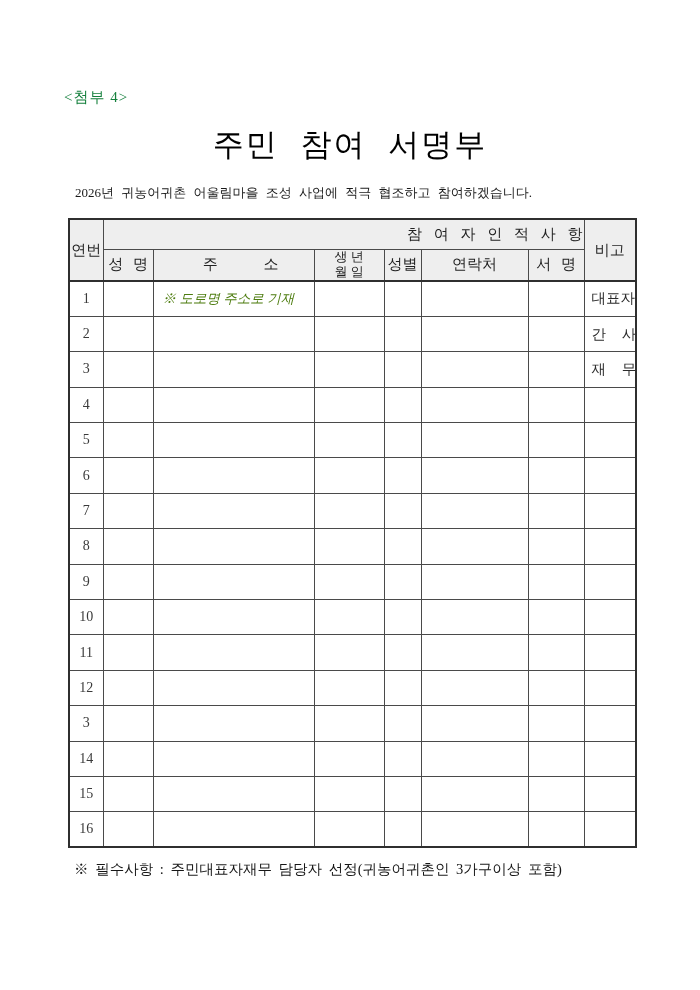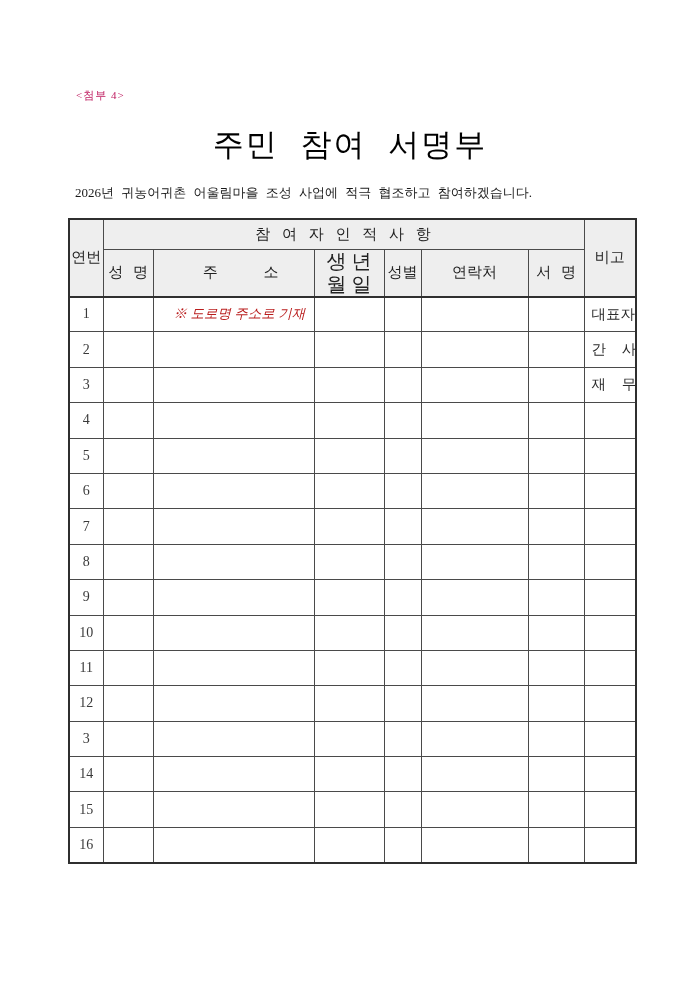--- a/index.html
+++ b/index.html
@@ -6,22 +6,22 @@
   html,body { background:#ffffff; }
   .page {
     position:relative;
     width:700px; height:990px;
     background:#ffffff;
     font-family:"Liberation Serif","DejaVu Serif",serif;
     color:#1e1e1e;
     overflow:hidden;
   }
   .attachment-label {
-    position:absolute; left:76px; top:88px;
-    font-size:11px; letter-spacing:1px; color:#be185d;
+    position:absolute; left:64px; top:88px;
+    font-size:15px; letter-spacing:1px; color:#15803d;
   }
   .doc-title {
     position:absolute; left:0; top:124px; width:100%;
     text-align:center;
     font-size:31px; font-weight:normal;
     letter-spacing:2px; word-spacing:12px;
     color:#000;
   }
   .doc-subtitle {
     position:absolute; left:75px; top:184px;
@@ -37,31 +37,31 @@
   .sign-table th, .sign-table td {
     border:1.5px solid #4a4a4a;
     font-weight:normal;
     text-align:center; vertical-align:middle;
     overflow:hidden;
   }
   thead th { background:#eeeeee; font-size:15px; color:#222; }
   thead { border-bottom:2px solid #2f2f2f; }
   tr.hdr-group { height:30px; }
   tr.hdr-cols  { height:32px; }
-  th.group-cell { word-spacing:6px; letter-spacing:1px; }
+  th.group-cell { word-spacing:6px; letter-spacing:1px;text-align:right; }
   th.addr-hd  { word-spacing:42px;padding-left:14px; }
   th.name-hd, th.sig-hd { word-spacing:6px; }
-  th.birth-hd { font-size:20px; line-height:1.15; }
+  th.birth-hd { font-size:13px; line-height:1.15; }
   tbody tr { height:35.4px; }
   tbody td { font-size:14px; color:#333; background:#fff; }
   td.num { text-align:center; color:#3a3a3a; }
   td.addr {
-    text-align:left; padding-left:20px;
+    text-align:left; padding-left:9px;
     font-style:italic; font-size:13.5px;
-    color:#b91c1c;
+    color:#4d7c0f;
   }
   td.remark {
     text-align:left; padding-left:7px;
     font-size:14.5px; color:#2b2b2b;
     word-spacing:12px; white-space:nowrap;margin-left:12px;
   }
   .notes { position:absolute; left:74px; top:860px; font-size:14.5px; color:#161616; }
   .note-line1 { word-spacing:3px; white-space:nowrap; }
   .note-line2 { margin-top:5px; margin-left:21px; word-spacing:5px; white-space:nowrap; }
 </style>
@@ -263,15 +263,16 @@
           <td></td>
           <td></td>
           <td></td>
           <td></td>
           <td class="remark"></td>
         </tr>
       </tbody>
   </table>
 
   <div class="notes">
+    <div class="note-line1">※ 필수사항 : 주민대표자재무 담당자 선정(귀농어귀촌인 3가구이상 포함)</div>
   </div>
 
 </div>
 
 </body></html>

